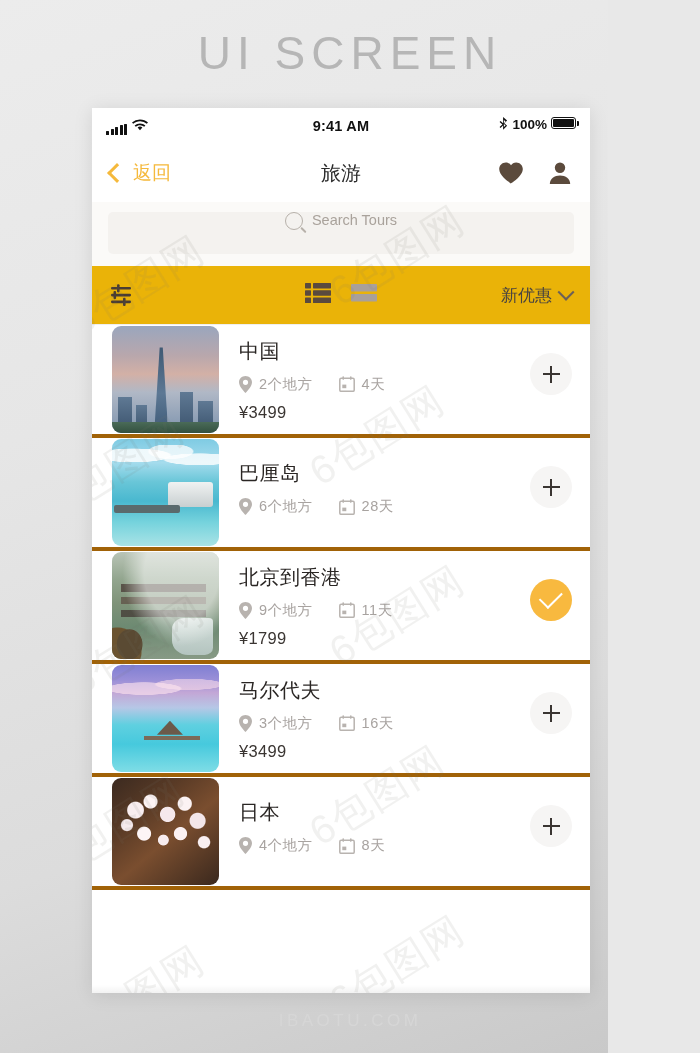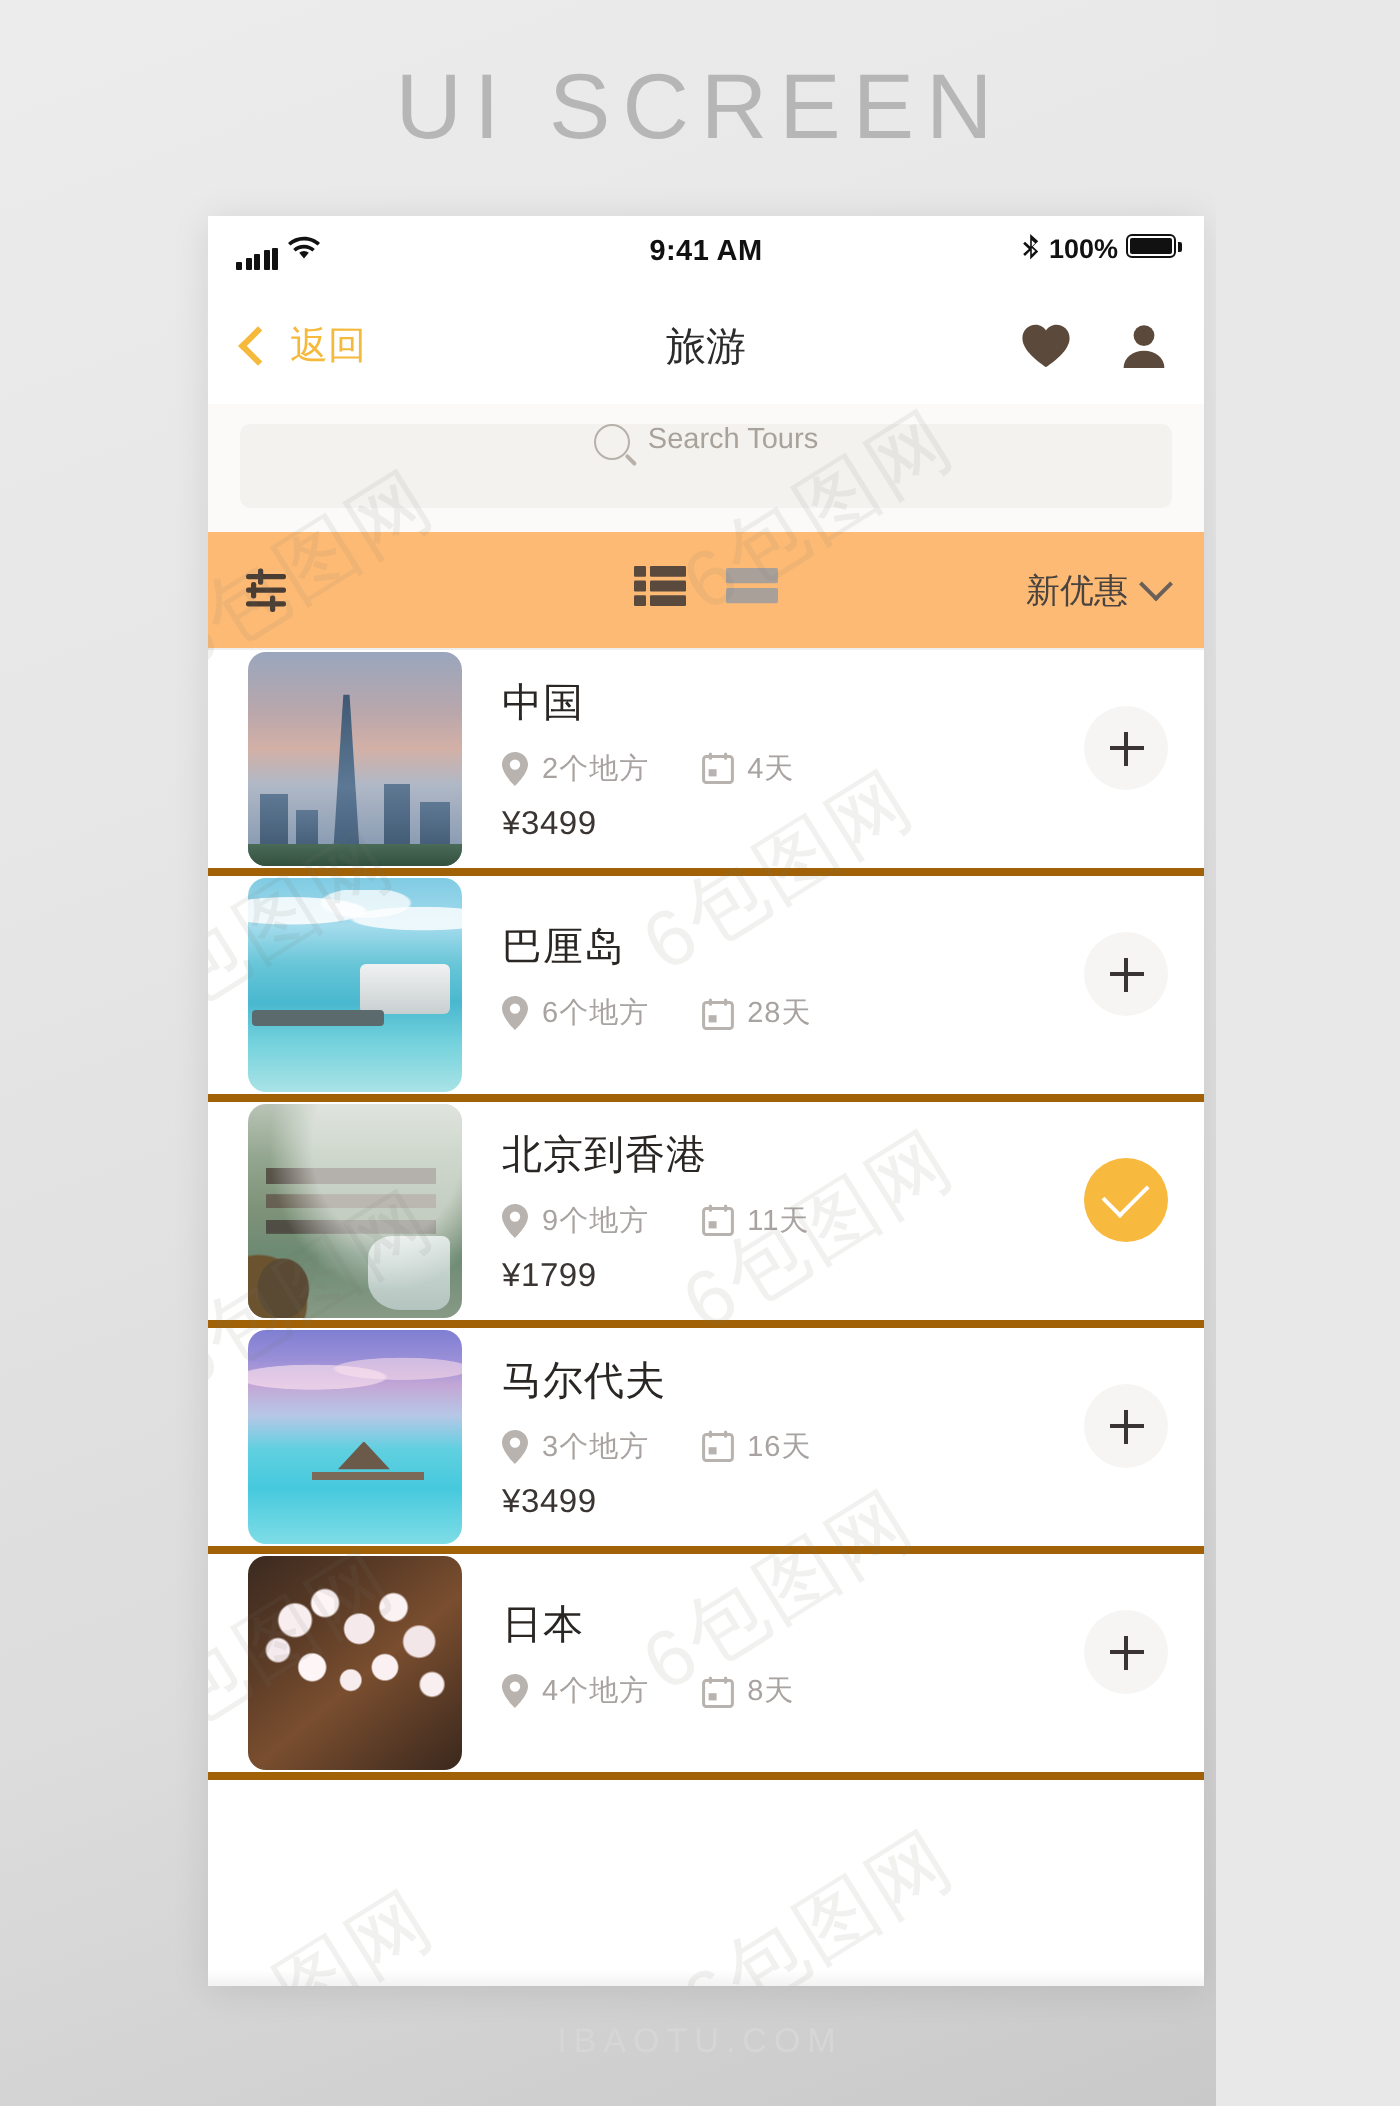--- a/index.html
+++ b/index.html
@@ -46,21 +46,21 @@
     text-align: center;
     font-size: 17px;
     letter-spacing: 3.5px;
     color: #d6d6d6;
     font-family: "Liberation Sans", sans-serif;
   }
 
   
   .phone {
     position: absolute;
-    left: 104px;
+    left: 92px;
     top: 108px;
     width: 498px;
     height: 885px;
     background: #ffffff;
     overflow: hidden;
     box-shadow: 0 2px 18px rgba(0,0,0,0.10);
   }
 
   
   .statusbar {
@@ -187,21 +187,21 @@
     border-radius: 1px;
   }
   .search-ph { font-size: 14.5px; color: #a9a29b; }
 
   
   .filterbar {
     height: 58px;
     display: flex;
     align-items: center;
     padding: 0 18px;
-    background: #fdba74;
+    background: #eab308;
     border-bottom: 1px solid #efefef;
     position: relative;
   }
   .filter-icon { width: 28px; height: 26px; cursor: pointer; }
   .view-toggles {
     position: absolute;
     left: 0; right: 0;
     display: flex;
     justify-content: center;
     gap: 20px;

